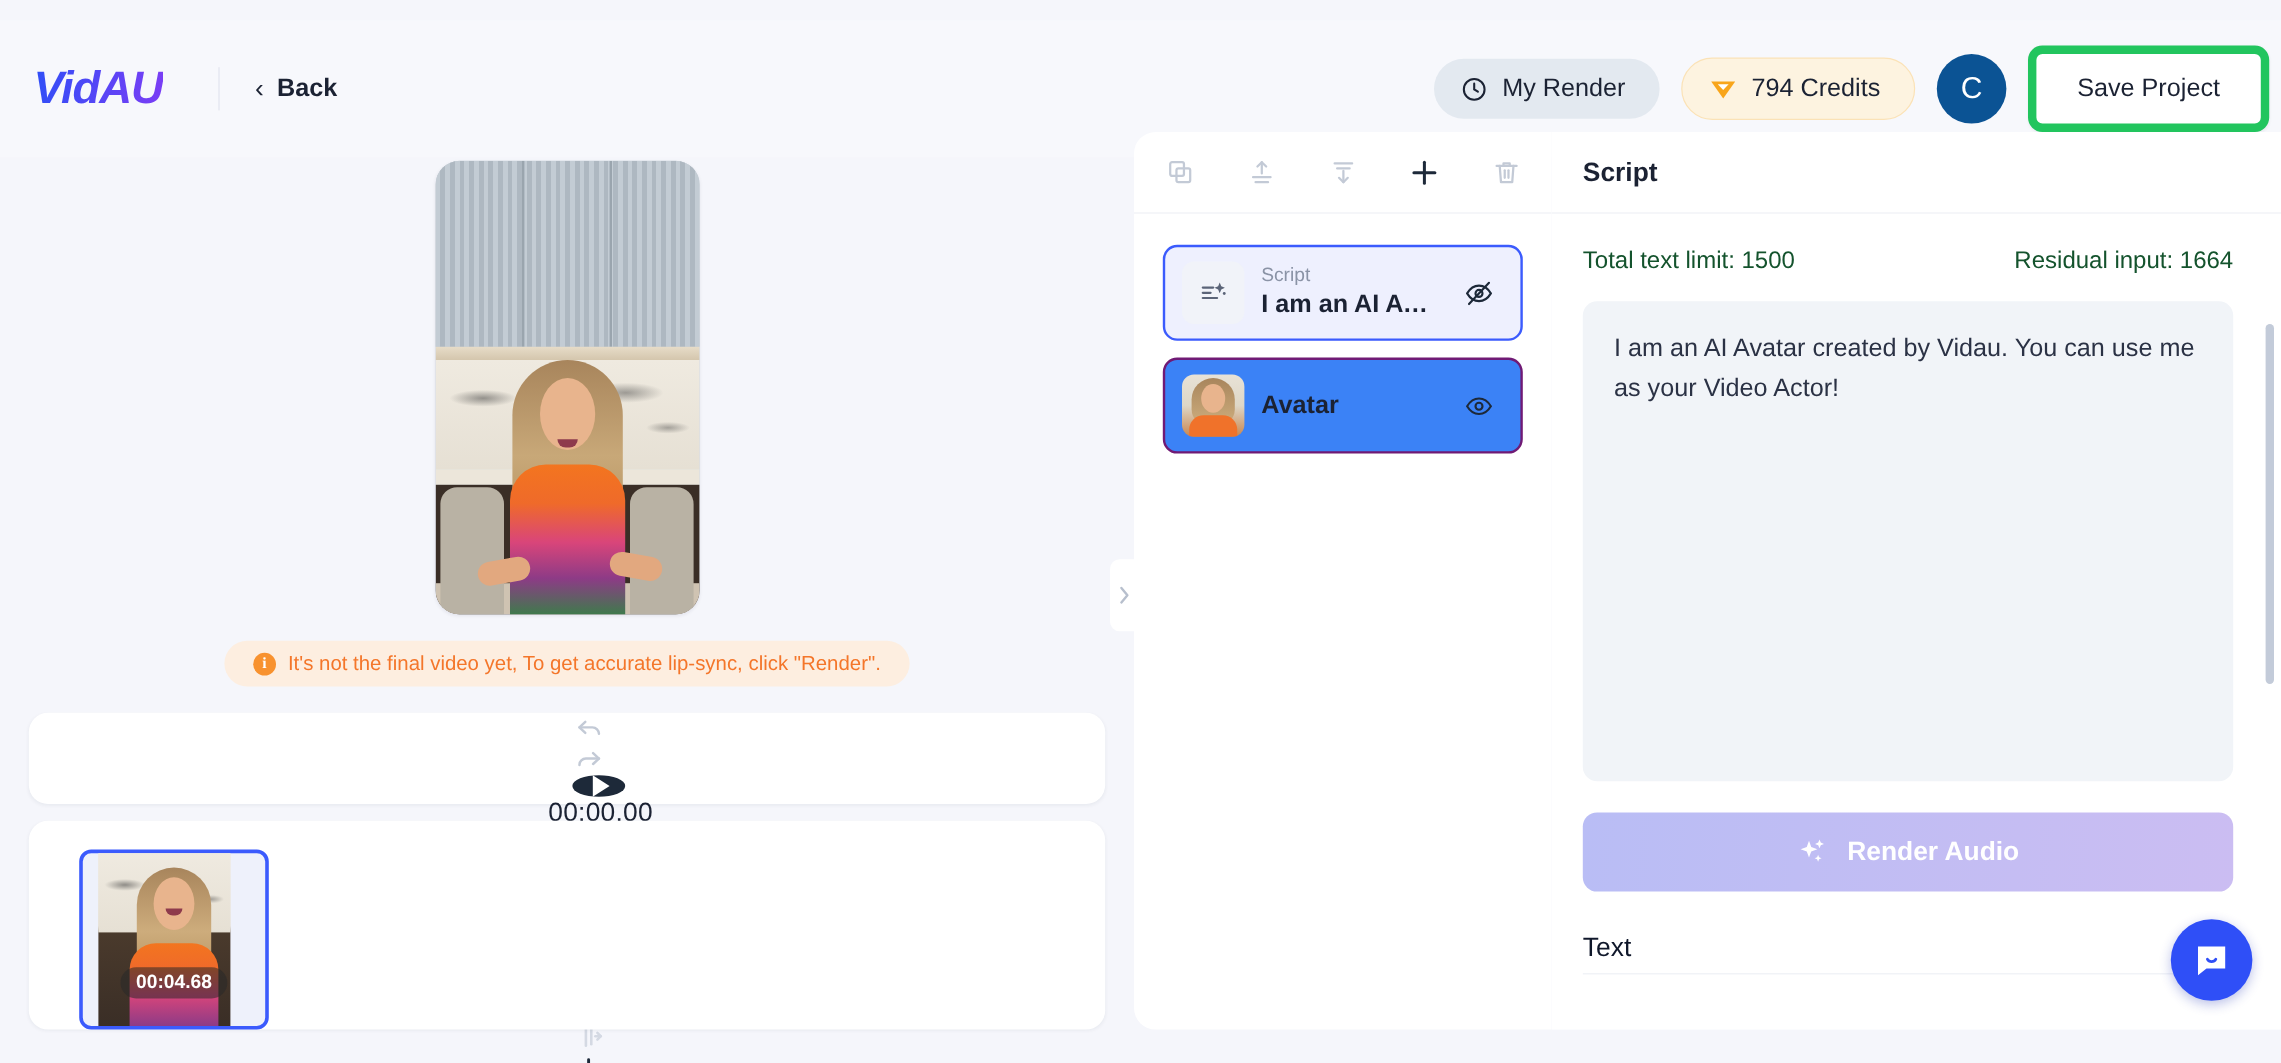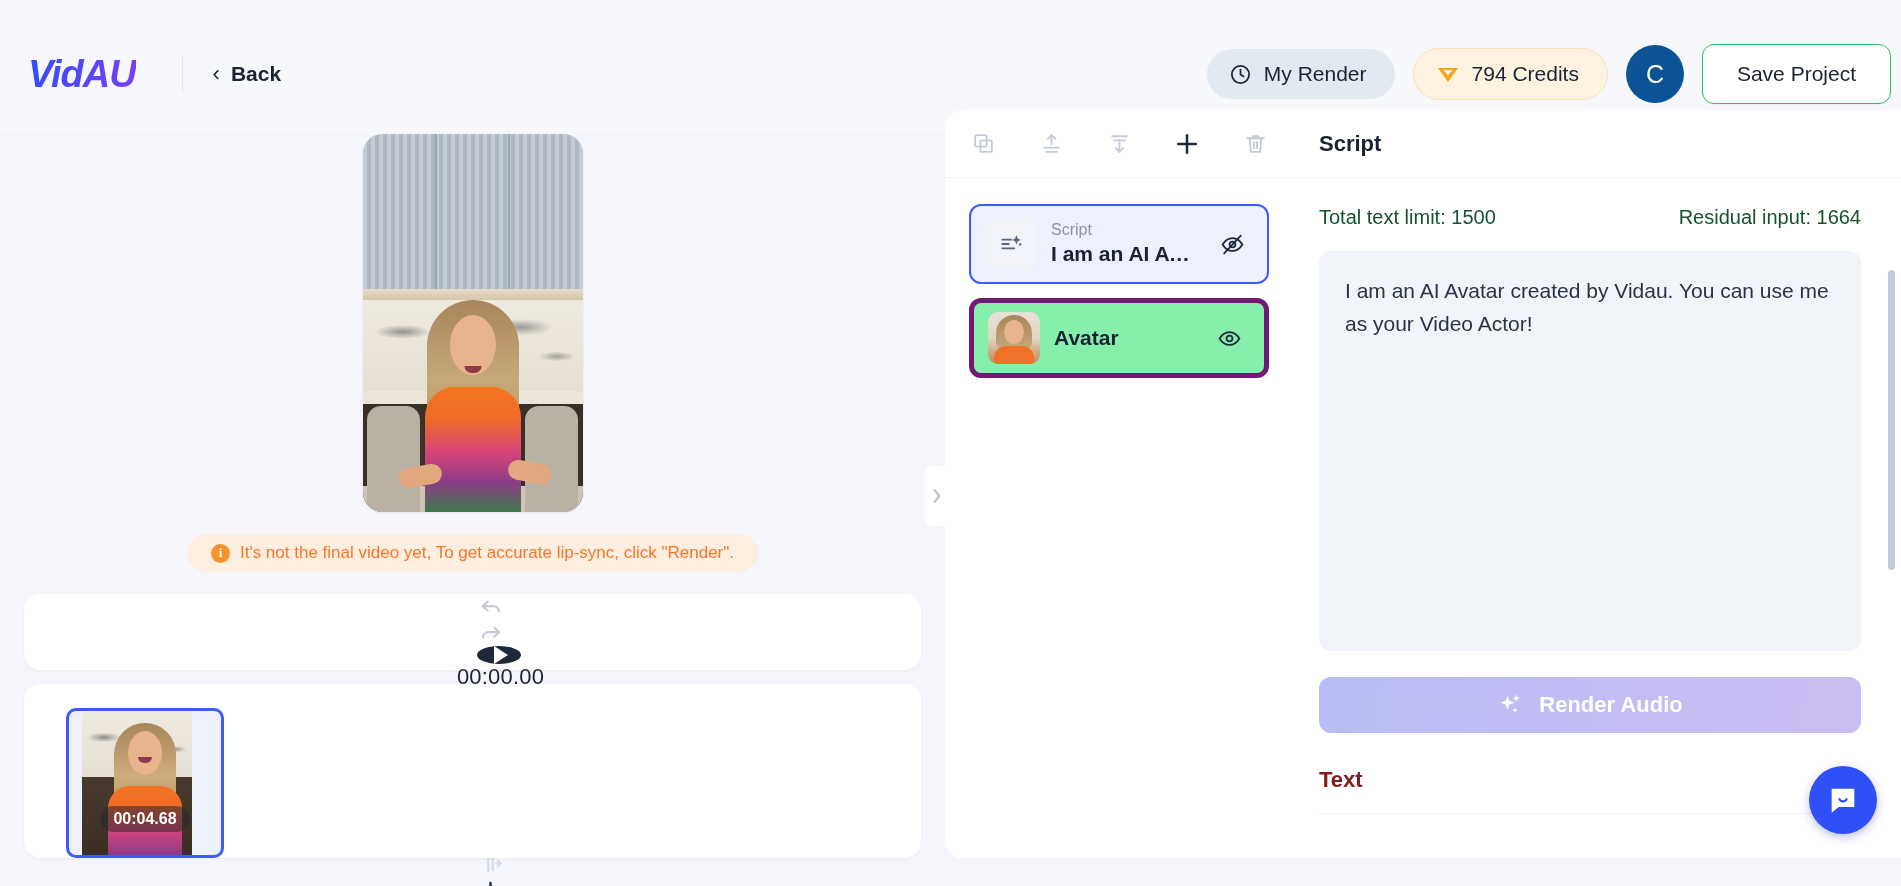--- a/index.html
+++ b/index.html
@@ -47,21 +47,21 @@
     padding: 13px 28px 13px 22px;
     font-size: 21px; color: #1b2233; cursor: pointer;
   }
   .avatar-circle {
     width: 58px; height: 58px; border-radius: 50%;
     background: #0b5394; color: #fff;
     display: flex; align-items: center; justify-content: center;
     font-size: 25px; font-weight: 500; cursor: pointer;
   }
   .save-btn {
-    background: #fff; border: 1px solid #22c55e; border-radius: 12px;
+    background: #fff; border: 7px solid #22c55e; border-radius: 12px;
     padding: 17px 34px; font-size: 21px; color: #1b2233; cursor: pointer;
     box-shadow: 0 1px 2px rgba(20,30,60,.05);
   }
   .render-wrap { position: relative; margin-left: 16px; margin-right: 10px; }
   .render-btn {
     background: linear-gradient(95deg, #3b4ff5 0%, #7a42f0 100%);
     color: #fff; border: none; border-radius: 12px;
     padding: 17px 42px; font-size: 21px; font-weight: 700; cursor: pointer;
   }
   .render-annot {
@@ -195,23 +195,23 @@
     position: absolute; left: 945px; top: 110px; width: 348px; bottom: 28px;
     background: #fff; border-radius: 18px 0 0 18px;
   }
   .layers-toolbar {
     height: 68px; display:flex; align-items:center; justify-content:center; gap: 24px;
     border-bottom: 1px solid #eef0f6;
   }
   .lt-ico { width: 44px; height: 44px; display:flex; align-items:center; justify-content:center; cursor:pointer; }
   .layer-list { padding: 26px 24px 0 24px; display:flex; flex-direction:column; gap: 14px; }
   .layer {
-    height: 80px; border-radius: 12px; border: 5px solid #701a75;
+    height: 80px; border-radius: 12px; border: 2px solid #701a75;
     display: flex; align-items: center; padding: 0 18px 0 14px; gap: 14px;
-    cursor: pointer; background:#86efac;
+    cursor: pointer; background:#3b82f6;
   }
   .layer.selected { background: #eef0fe; border: 2px solid #3b5bfd; }
   .layer-thumb-script {
     width:52px;height:52px;border-radius:10px;background:#f1f3f9;
     display:flex;align-items:center;justify-content:center;flex:none;
   }
   .layer-thumb-avatar {
     width:52px;height:52px;border-radius:10px;flex:none;overflow:hidden;position:relative;
     background:linear-gradient(180deg,#e8e2d6 0%,#ded7c7 50%,#c8864f 100%);
   }
@@ -244,28 +244,28 @@
     border-bottom: 1px solid #eef0f6;
   }
   .rp-body { padding: 28px 40px 0 26px; position: relative; }
   .rp-meta { display:flex; justify-content:space-between; font-size:20px; color:#14532d; }
   .rp-textarea {
     margin-top: 22px; background:#f1f4f8; border-radius: 12px;
     min-height: 400px; padding: 24px 26px;
     font-size: 21px; line-height: 1.55; color:#2b3245; cursor: text;
   }
   .rp-render-audio {
-    margin-top: 26px; height: 56px; border-radius: 12px;
+    margin-top: 26px; height: 66px; border-radius: 12px;
     background: linear-gradient(95deg,#b9bdf5 0%,#cbbdf2 100%);
     color:#fff; font-size:22px; font-weight:700;
     display:flex; align-items:center; justify-content:center; gap: 14px; cursor: pointer;
   }
   .rp-text-head {
-    margin-top: 34px; font-size: 22px; font-weight:700; color:#7f1d1d;
-    padding-bottom: 20px; border-bottom: 1px solid #eef0f6;
+    margin-top: 34px; font-size: 22px; font-weight:400; color:#0f172a;
+    padding-bottom: 8px; border-bottom: 1px solid #eef0f6;
   }
   .rp-scroll {
     position:absolute; right: 6px; top: 92px; width: 7px; height: 300px;
     background:#c3cbd9; border-radius: 4px; cursor: pointer;
   }
   .chat-bubble {
     position: absolute; right: 24px; bottom: 24px;
     width: 68px; height: 68px; border-radius: 50%;
     background: #2f4ff7; display:flex; align-items:center; justify-content:center;
     cursor: pointer; box-shadow: 0 3px 10px rgba(30,50,180,.3);

